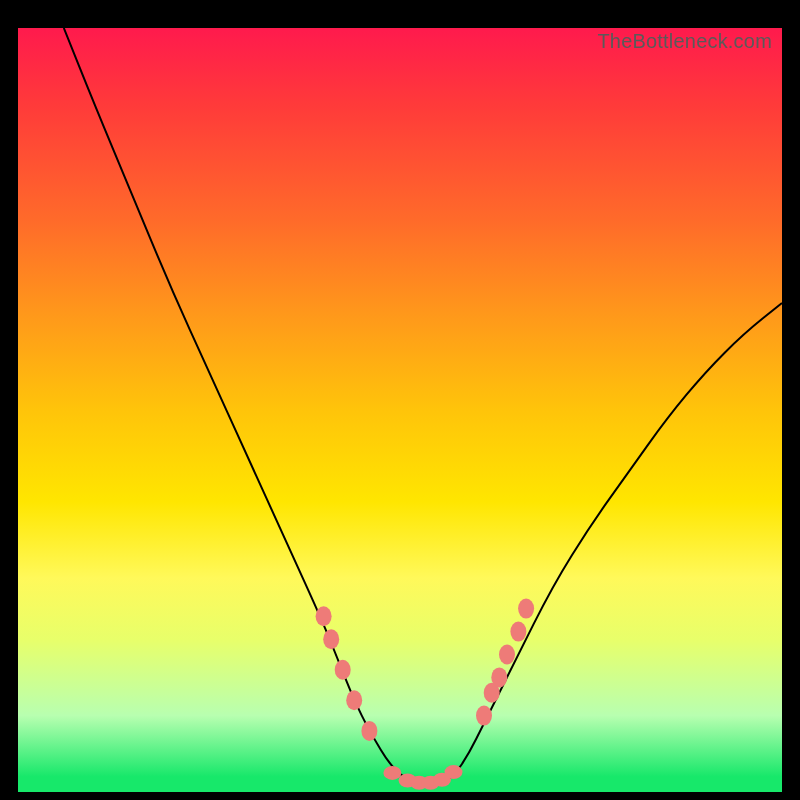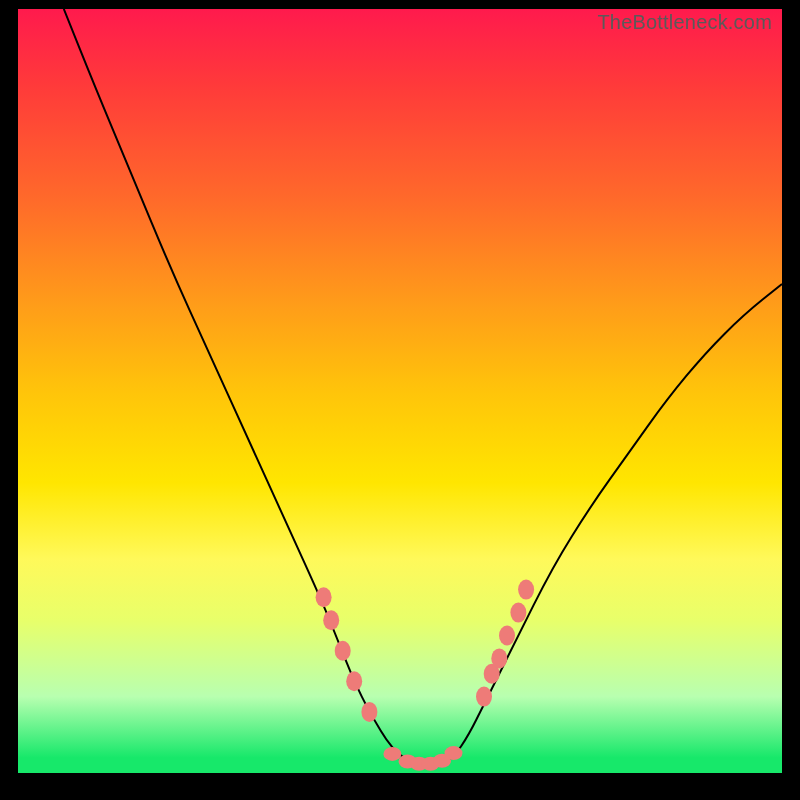--- a/index.html
+++ b/index.html
@@ -13,21 +13,21 @@
   }
   .frame {
     position: relative;
     width: 800px;
     height: 800px;
     background: #000;
   }
   .plot-area {
     position: absolute;
     left: 18px;
-    top: 9px;
+    top: 28px;
     width: 764px;
     height: 764px;
     background: linear-gradient(to bottom,
       #ff1a4d 0%,
       #ff3a3a 10%,
       #ff6a2a 25%,
       #ff9a1a 38%,
       #ffc40a 50%,
       #ffe600 62%,
       #fff95a 72%,

